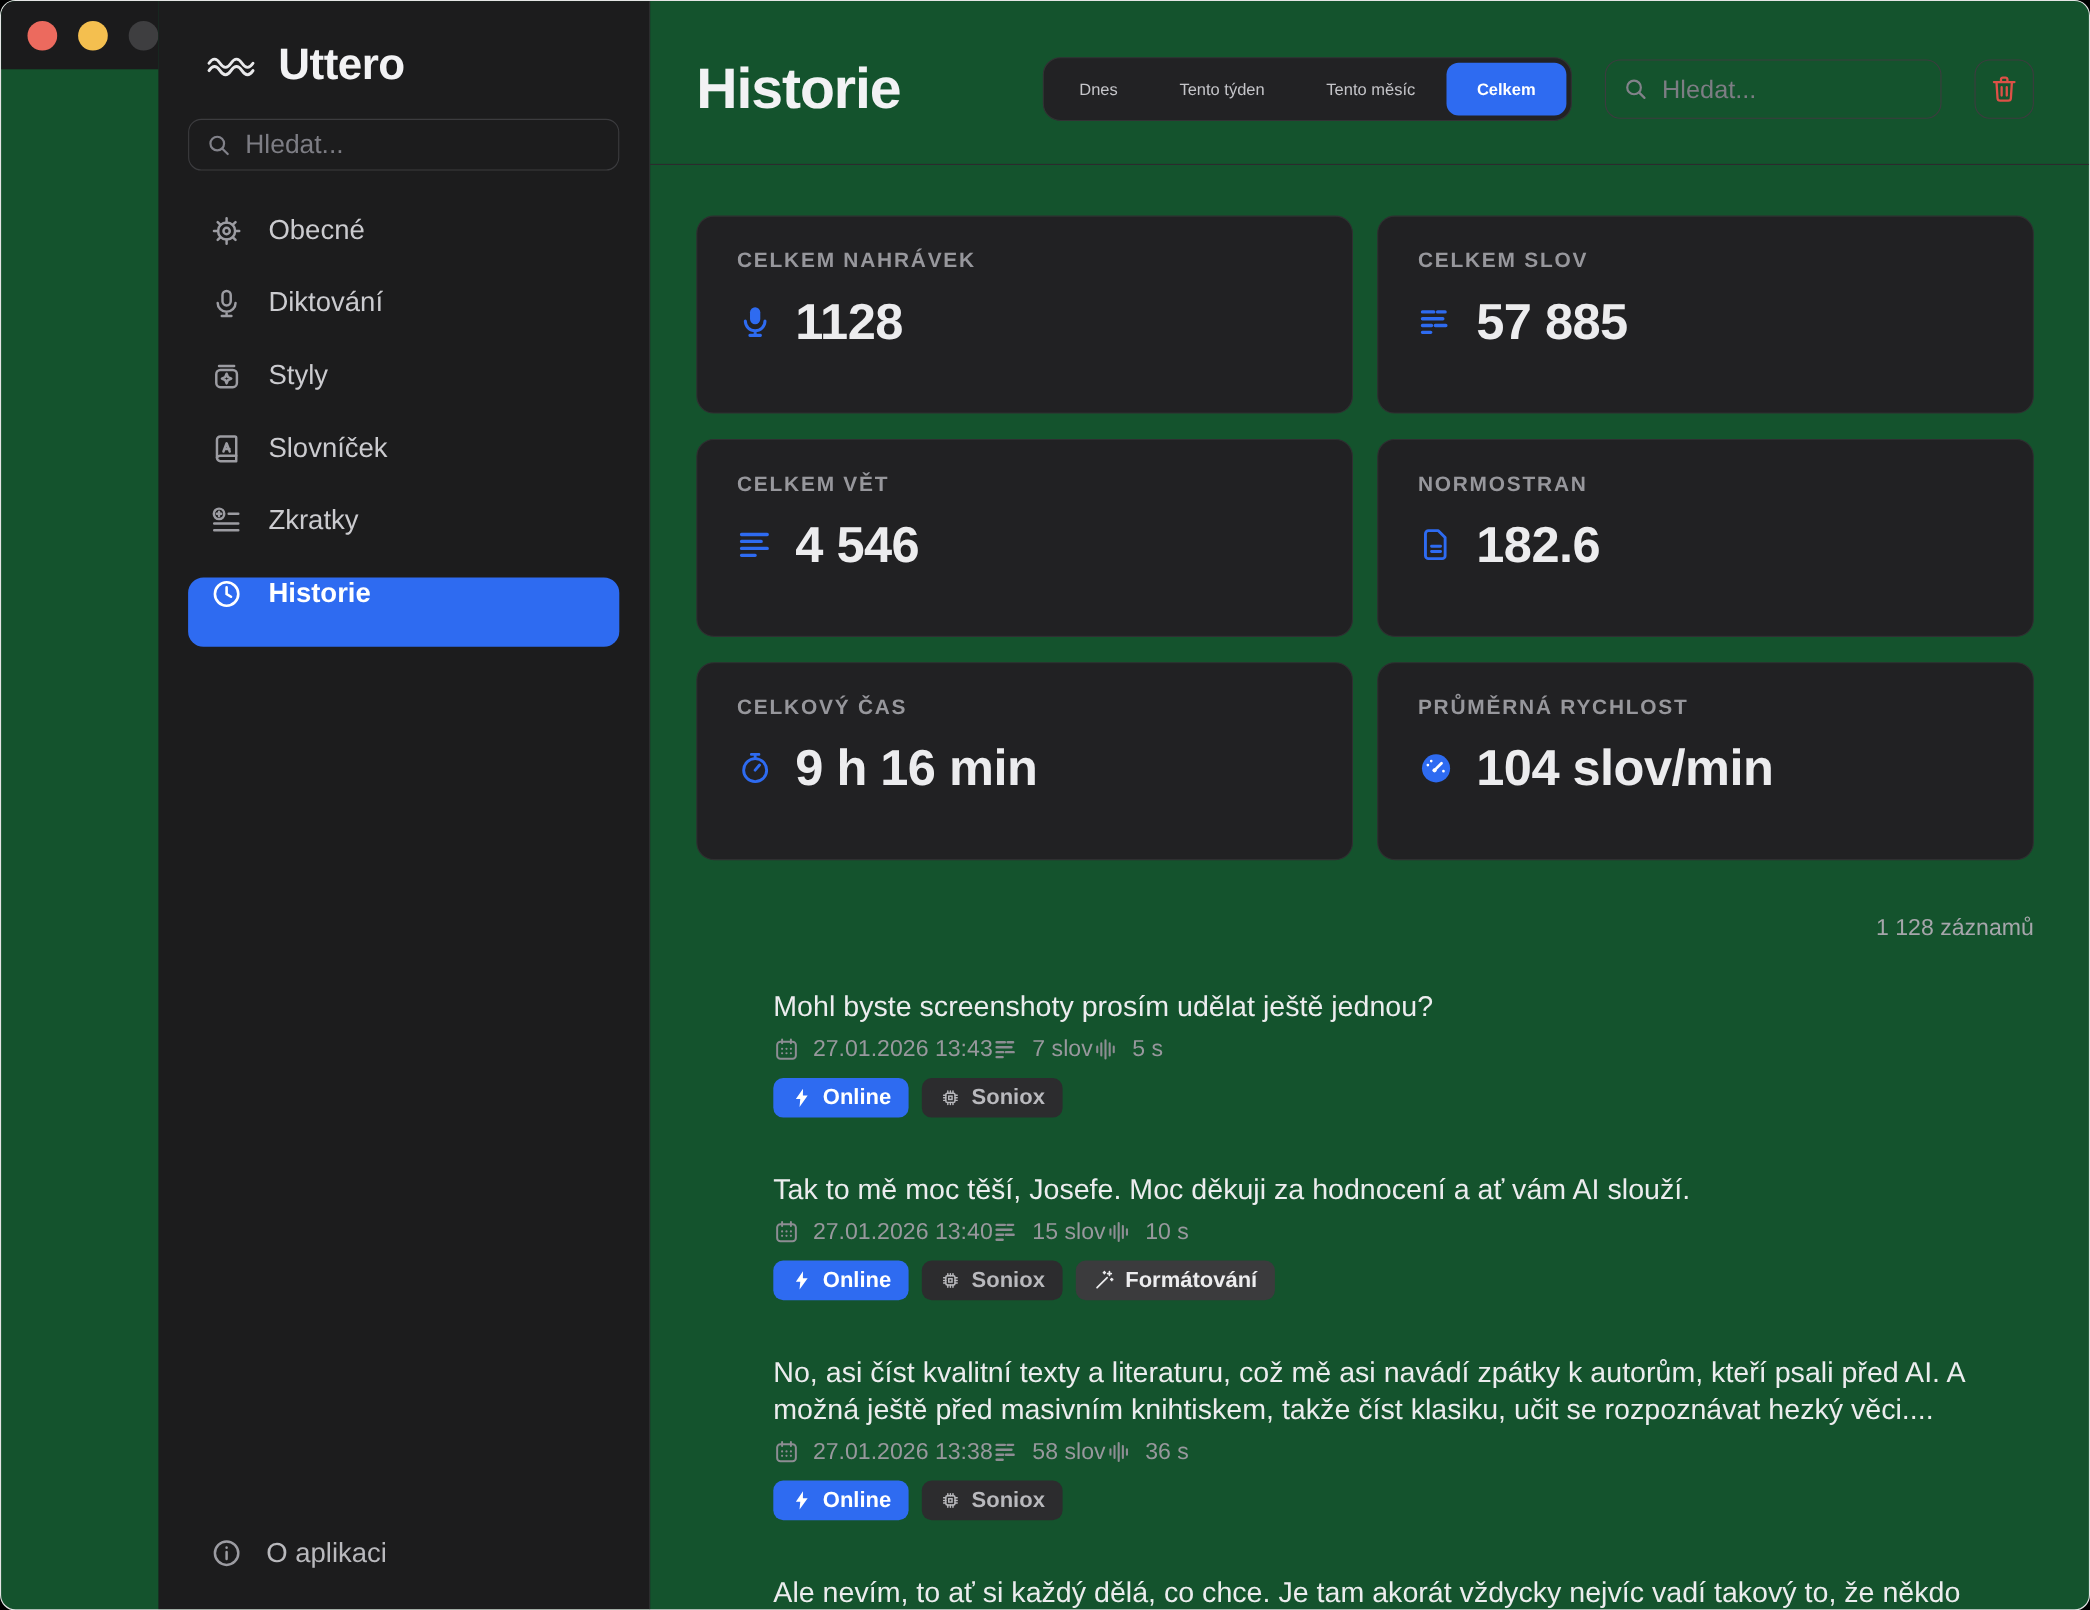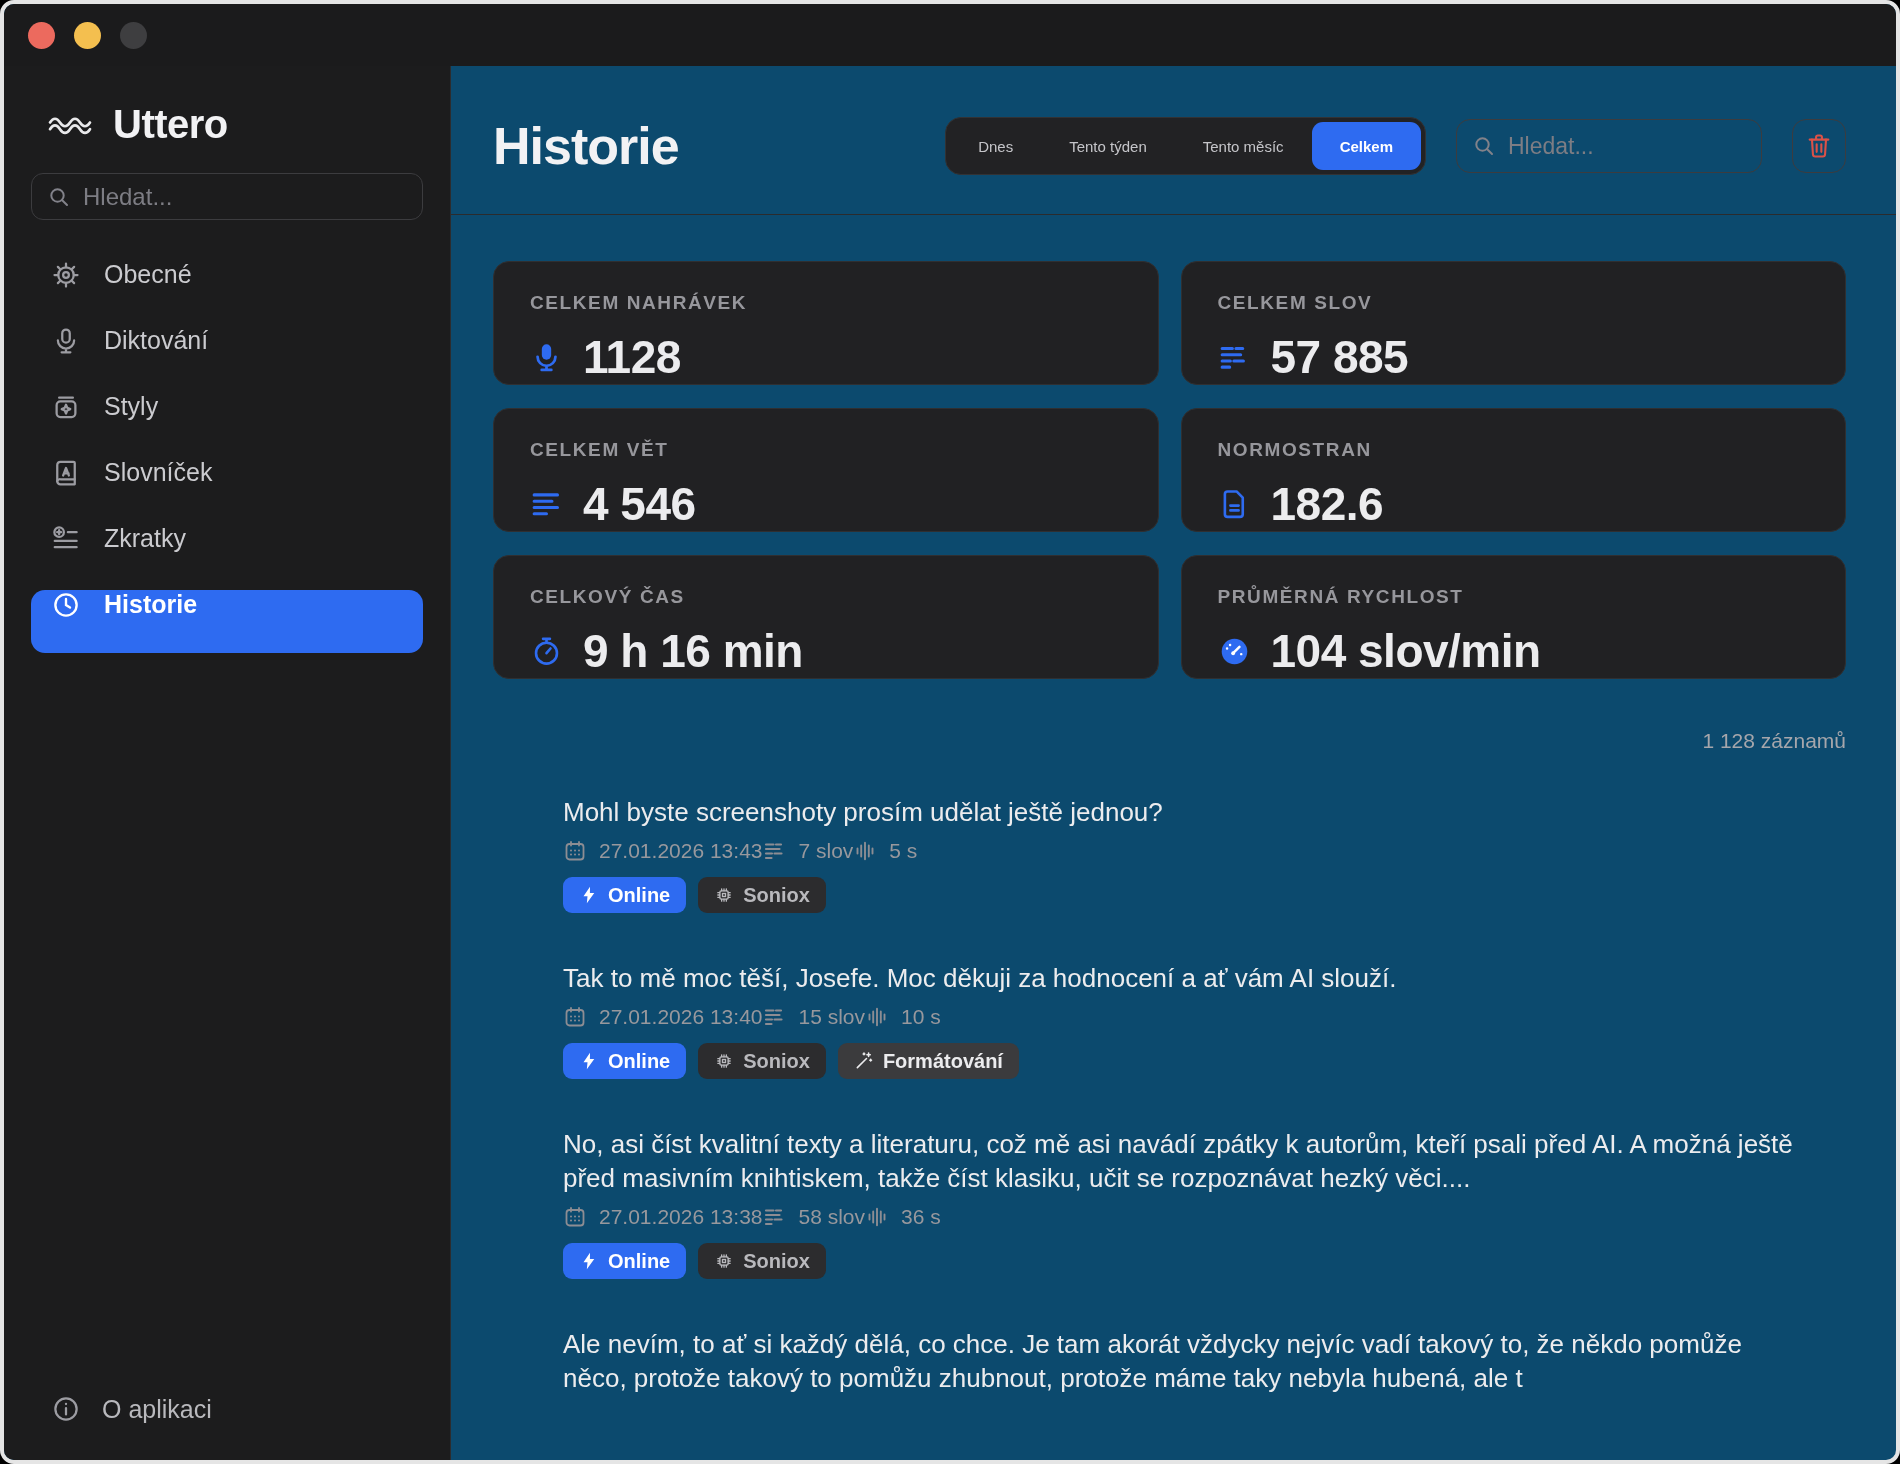--- a/index.html
+++ b/index.html
@@ -1,20 +1,20 @@
 <!DOCTYPE html>
 <html style="--accent: #2e6bf1; --danger: #dd5147;"><head>
 <meta charset="utf-8">
 <style>
   :root{ --accent:#2e6bf1; --danger:#dd5147; }
   *{box-sizing:border-box; margin:0; padding:0;}
   html,body{width:1900px;height:1464px;background:#000;overflow:hidden;
     font-family:"Liberation Sans","DejaVu Sans",sans-serif;}
-  .window{position:absolute;inset:0;background:#0c4a6e;border:4px solid #e5e5e5;
-    border-radius:14px;overflow:hidden;display:flex;flex-direction:column;}
+  .window{position:absolute;inset:0;background:#14532d;border:1px solid #e5e5e5;
+    border-radius:14px;overflow:hidden;display:flex;flex-direction:row;}
   
   .titlebar{height:62px;flex:none;background:#1b1b1c;display:flex;align-items:center;
     padding-left:24px;}
   .traffic{display:flex;gap:19px;}
   .light{width:27px;height:27px;border-radius:50%;}
   .light.red{background:#ec6a5e;}
   .light.yellow{background:#f4bf4f;}
   .light.gray{background:#3e3e40;}
   
   .appbody{flex:1;display:flex;min-height:0;}
@@ -53,21 +53,21 @@
   .main-search svg{width:24px;height:24px;flex:none;}
   .main-search input{flex:1;background:transparent;border:0;outline:0;color:#d8d8dc;
     font-size:23px;font-family:inherit;min-width:0;}
   .main-search input::placeholder{color:#7d7d84;}
   .trash-btn{width:54px;height:54px;flex:none;border:1.5px solid #3c3c3f;border-radius:14px;
     background:transparent;display:flex;align-items:center;justify-content:center;
     color:var(--danger);cursor:default;}
   .trash-btn svg{width:28px;height:28px;}
   .content{flex:1;min-height:0;overflow:hidden;padding:0 50px 0 42px;}
   .stats-grid{margin-top:46px;display:grid;grid-template-columns:1fr 1fr;gap:23px 22px;}
-  .stat-card{background:#212123;border:1px solid #2f2f31;border-radius:16px;height:124px;
+  .stat-card{background:#212123;border:1px solid #2f2f31;border-radius:16px;height:180px;
     padding:30px 36px;}
   .stat-label{font-size:19px;font-weight:700;color:#97979c;letter-spacing:1.6px;}
   .stat-valrow{margin-top:16px;display:flex;align-items:center;gap:20px;}
   .stat-valrow svg{width:33px;height:33px;color:var(--accent);flex:none;}
   .stat-value{font-size:46px;font-weight:800;color:#ececee;letter-spacing:-.5px;}
   .records-count{margin-top:50px;text-align:right;font-size:21px;color:#a6a6ab;}
   .entries{margin-top:42px;padding-left:22px;}
   .entry{margin-bottom:48px;margin-left:48px;}
   .entry-text{font-size:26px;line-height:34px;color:#ececee;font-weight:500;max-width:1230px;}
   .entry-meta{margin-top:10px;display:flex;align-items:center;

